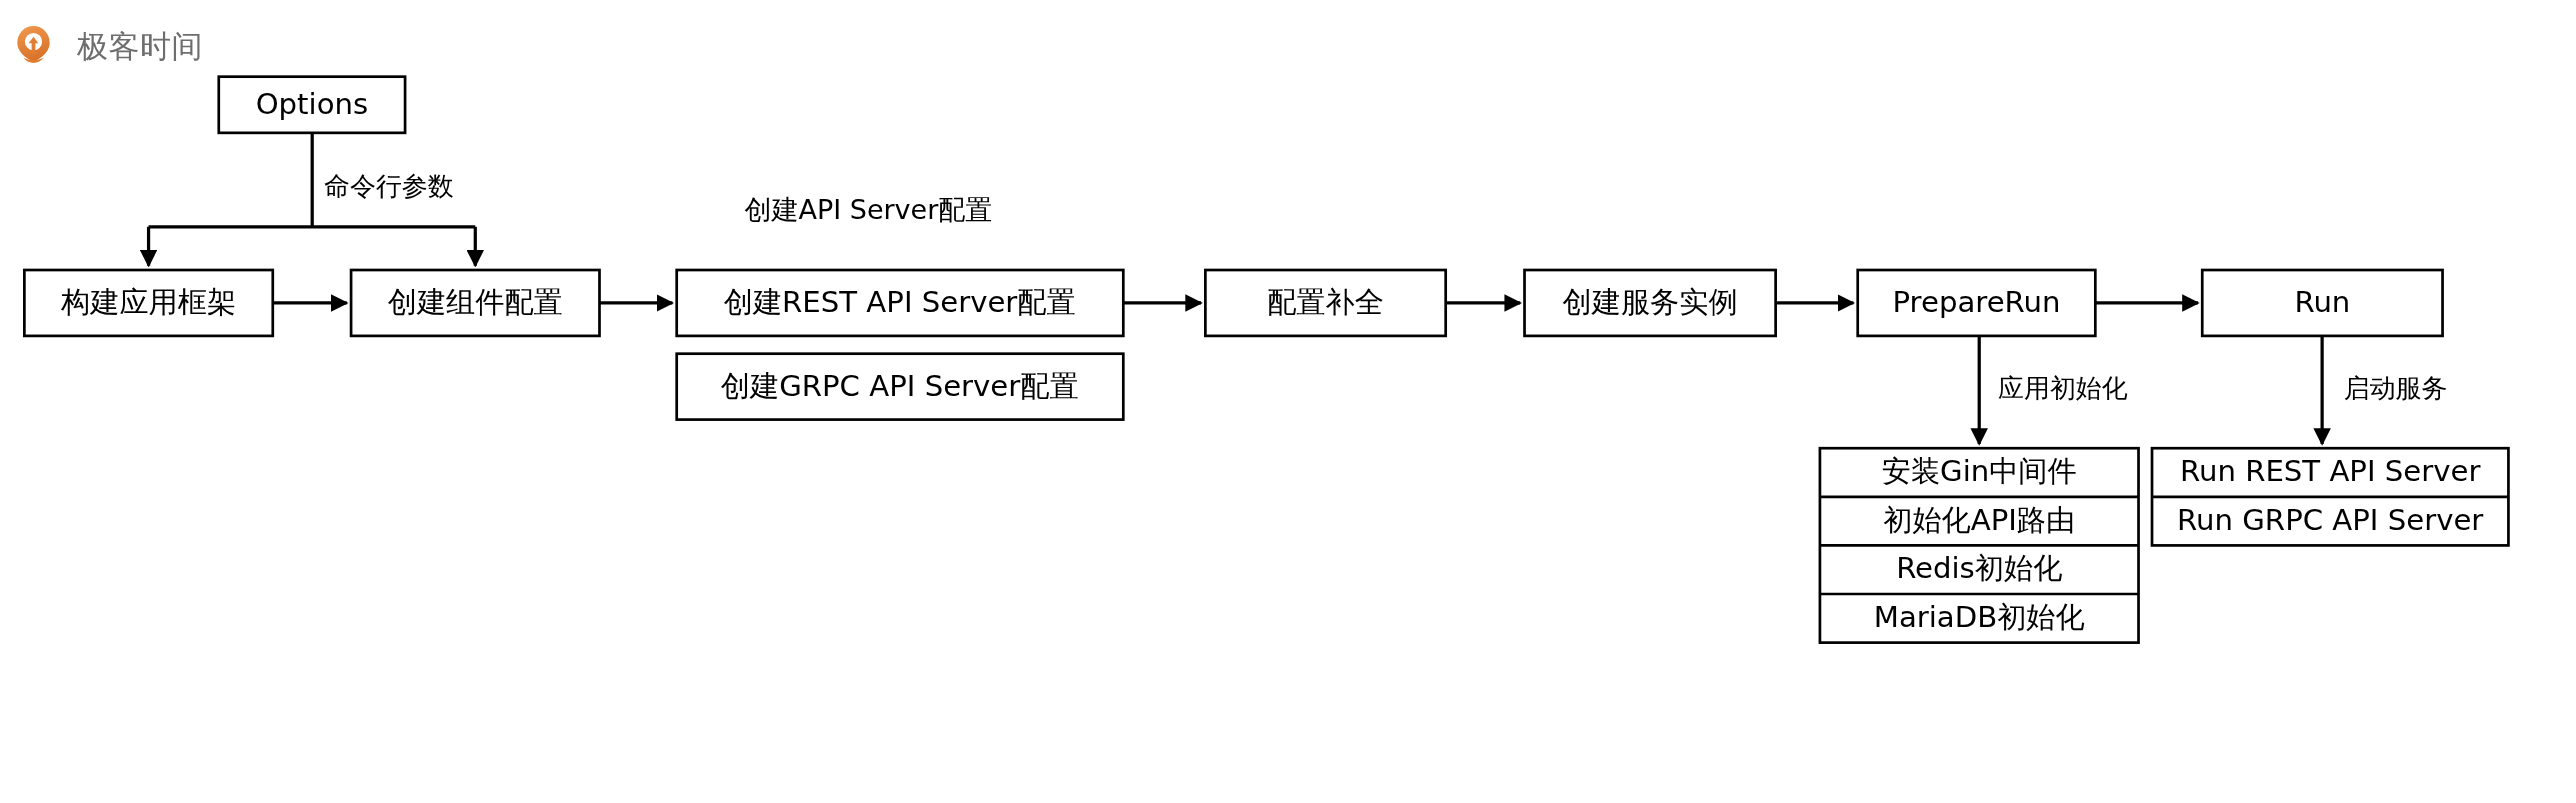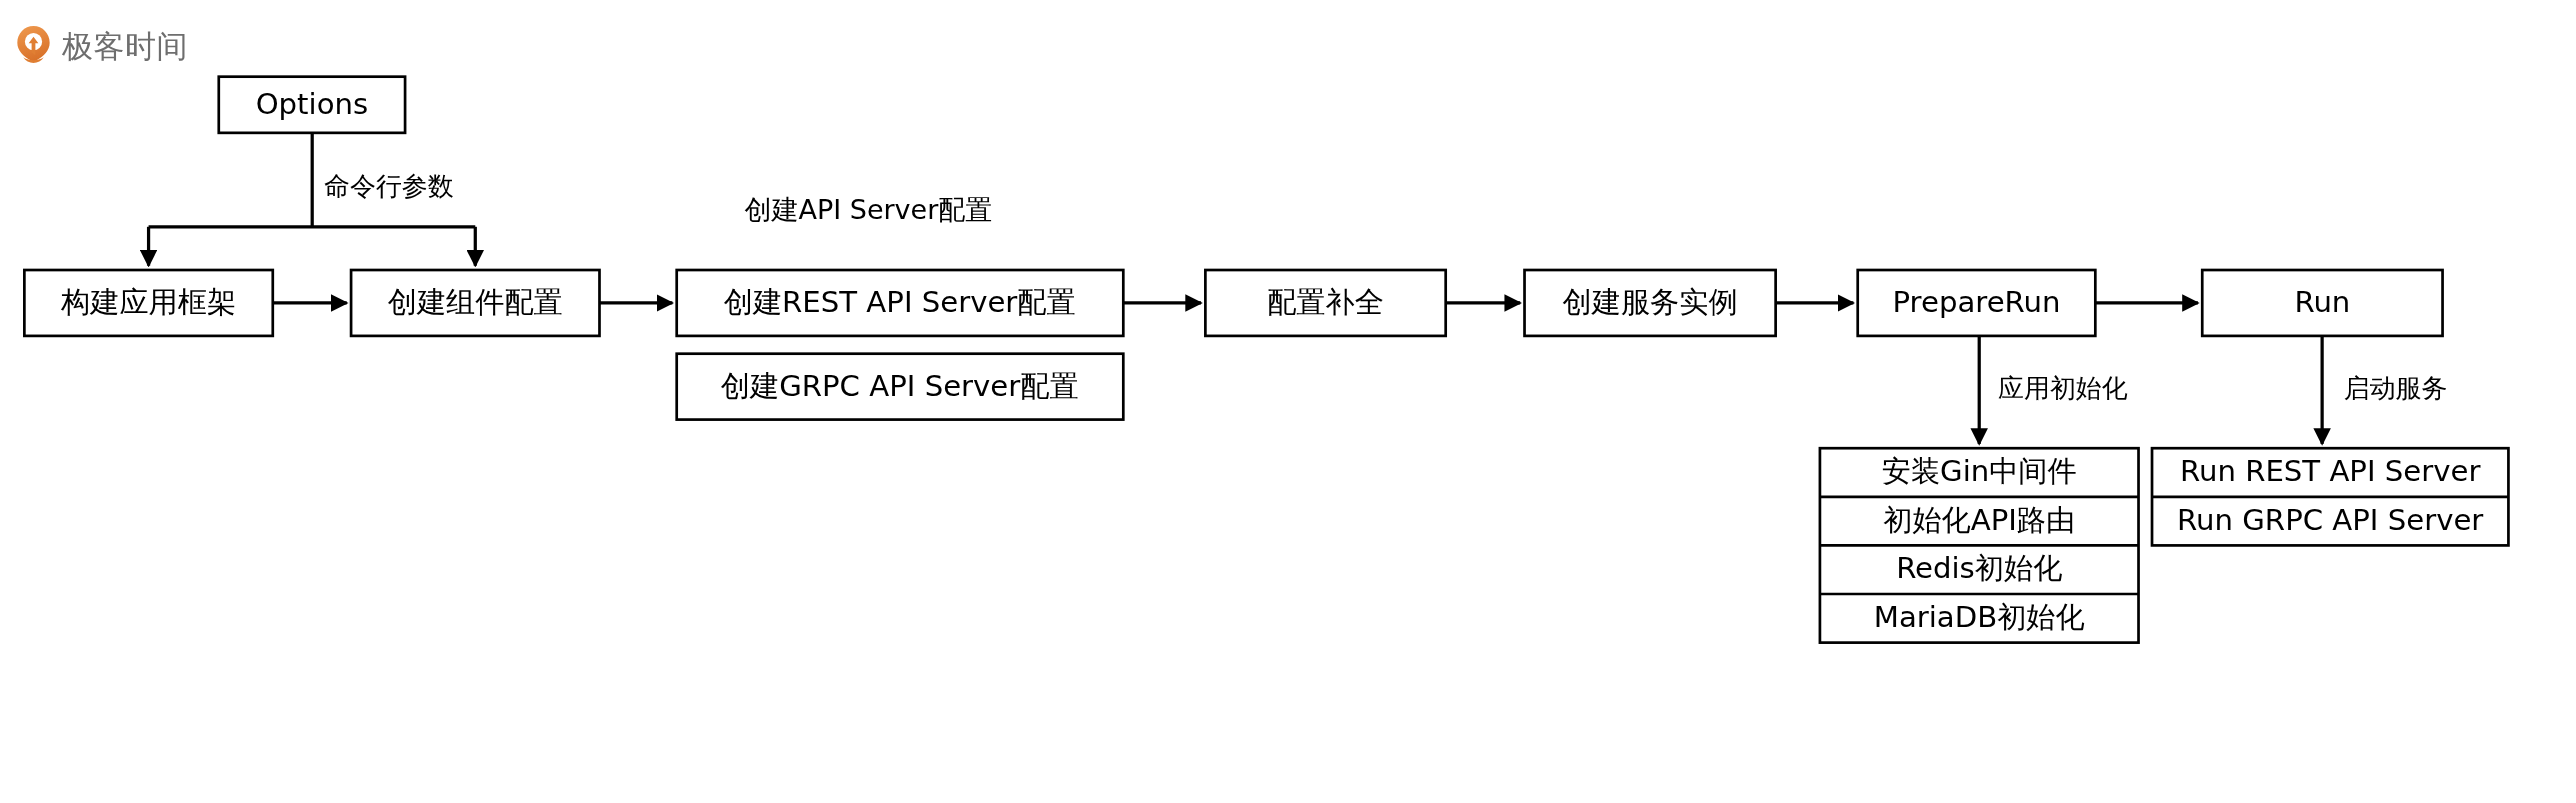--- a/index.html
+++ b/index.html
@@ -23,21 +23,21 @@
   }
 
   
   .brand {
     position: absolute;
     left: 14px;
     top: 26px;
     height: 39px;
     display: flex;
     align-items: center;
-    gap: 9px;
+    gap: 24px;
   }
   .brand-mark {
     width: 39px;
     height: 41px;
     position: relative;
     flex: 0 0 auto;
   }
   .brand-text {
     font-size: 31px;
     line-height: 1;

